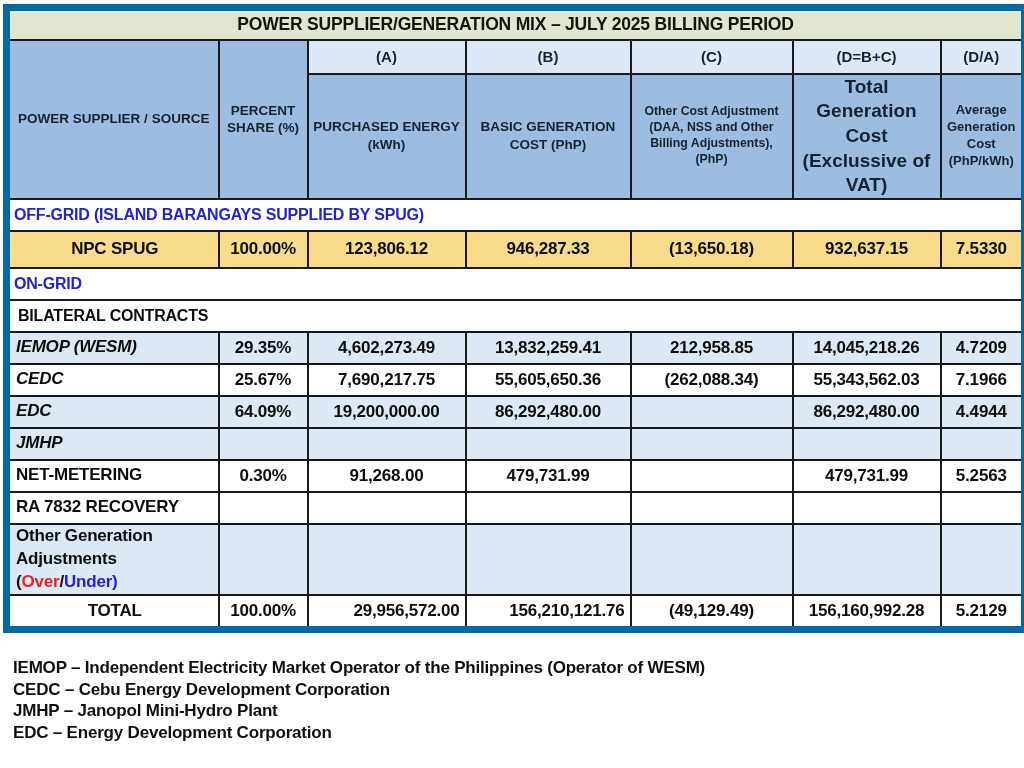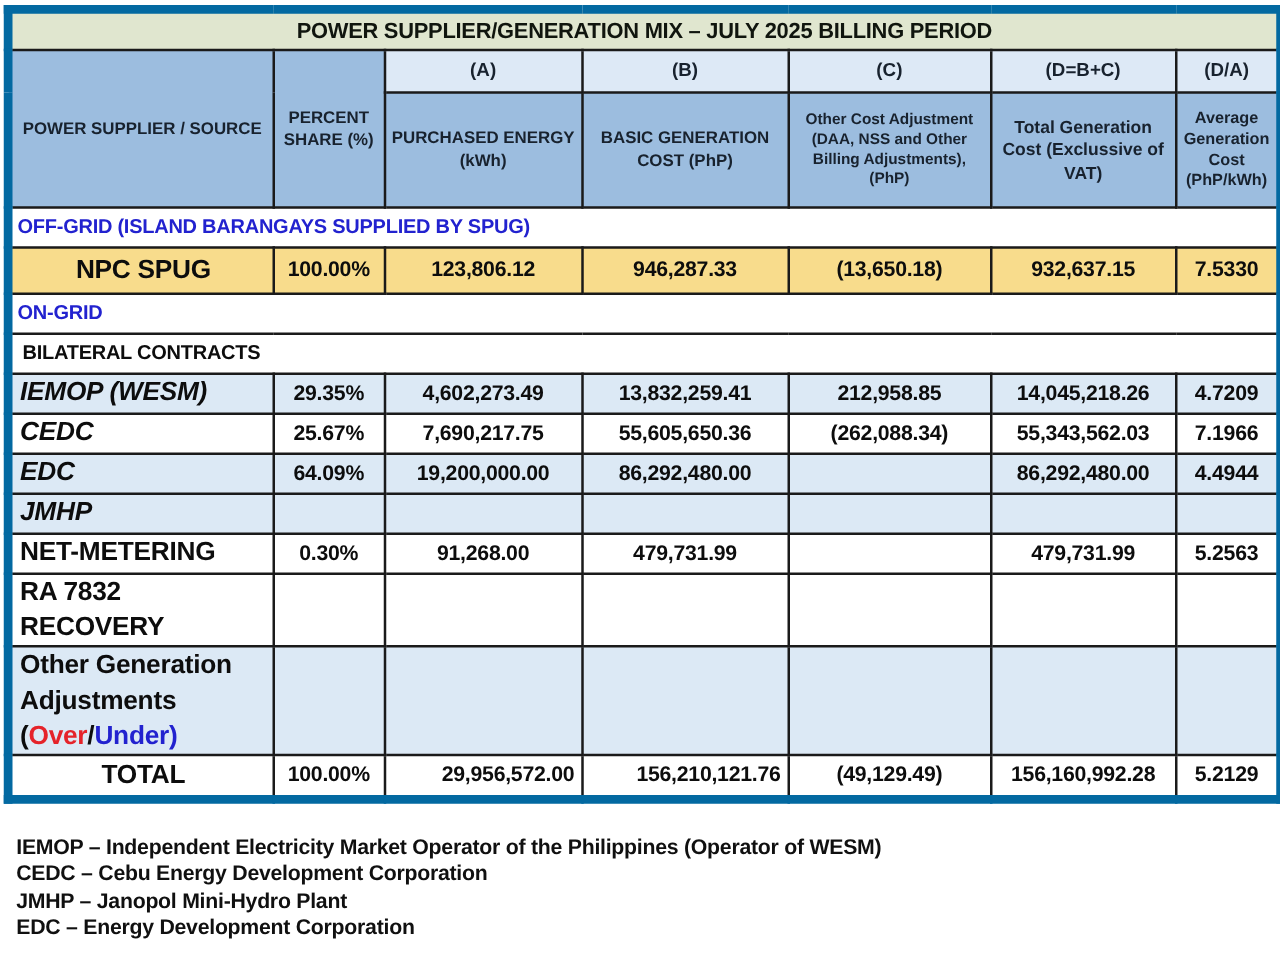--- a/index.html
+++ b/index.html
@@ -32,30 +32,30 @@
     font-size:17.5px;font-weight:700;text-align:center;height:32px;
     letter-spacing:-0.2px;
   }
   th{font-weight:700;color:var(--head-ink);}
   .rowspan-head{background:var(--header-blue);text-align:center;font-size:13.5px;line-height:1.3;}
   .h-source{text-align:center;}
   .letter-cell{background:var(--header-light);text-align:center;font-size:15px;height:34px;}
   .label-cell{background:var(--header-blue);text-align:center;height:92px;}
   .h-a,.h-b{font-size:13.5px;line-height:1.35;}
   .h-c{font-size:12.3px;line-height:1.3;}
-  .h-d{font-size:14px;line-height:1.3;}
+  .h-d{font-size:19px;line-height:1.3;}
   .h-da{font-size:13px;line-height:1.3;}
   td.section-cell{
     background:#ffffff;font-size:16px;font-weight:700;height:30px;
     letter-spacing:-0.2px;color:var(--ink);padding-left:4px;
   }
   td.section-cell.blue{color:var(--accent-blue);}
   td.section-cell.black{padding-left:8px;}
   td.name-cell{
-    font-size:21px;font-weight:700;color:var(--ink);
+    font-size:17px;font-weight:700;color:var(--ink);
     text-align:left;padding-left:6px;line-height:1.35;letter-spacing:-0.2px;
   }
   td.val-cell{
     font-size:17px;font-weight:700;color:var(--ink);
     text-align:center;letter-spacing:-0.2px;
   }
   td.val-cell.right{text-align:right;padding-right:5px;}
   .italic{font-style:italic;}
   .center{text-align:center !important;}
   .bg-yellow{background:var(--yellow);}

